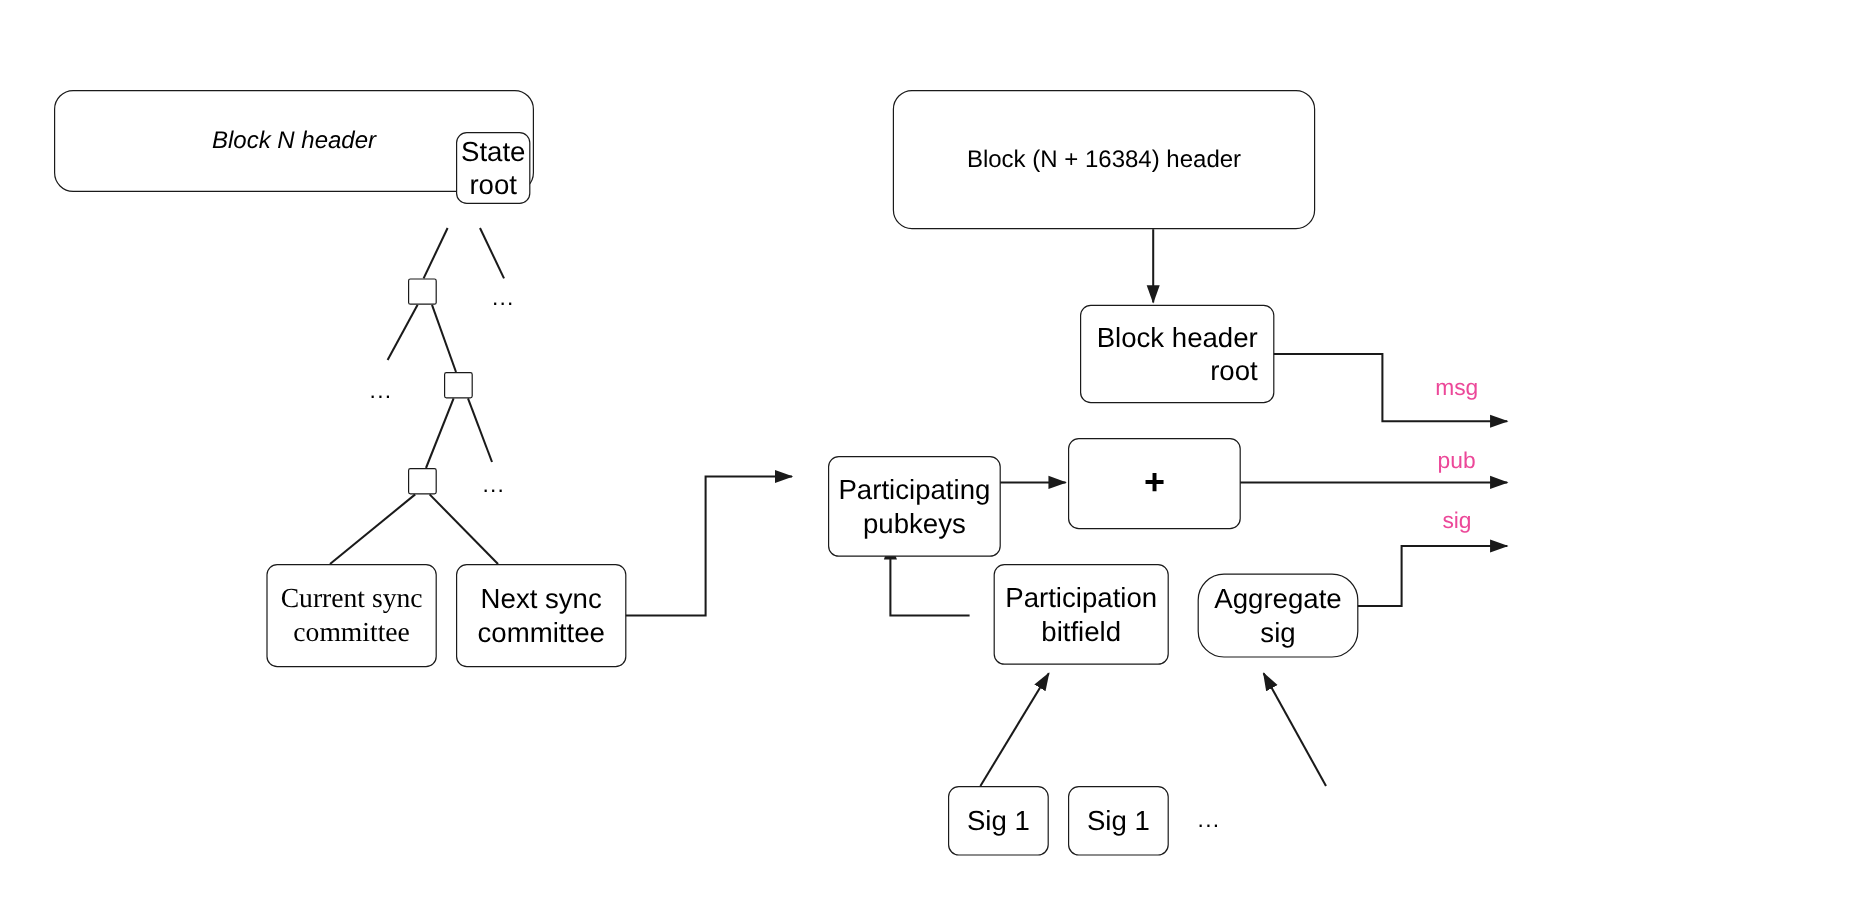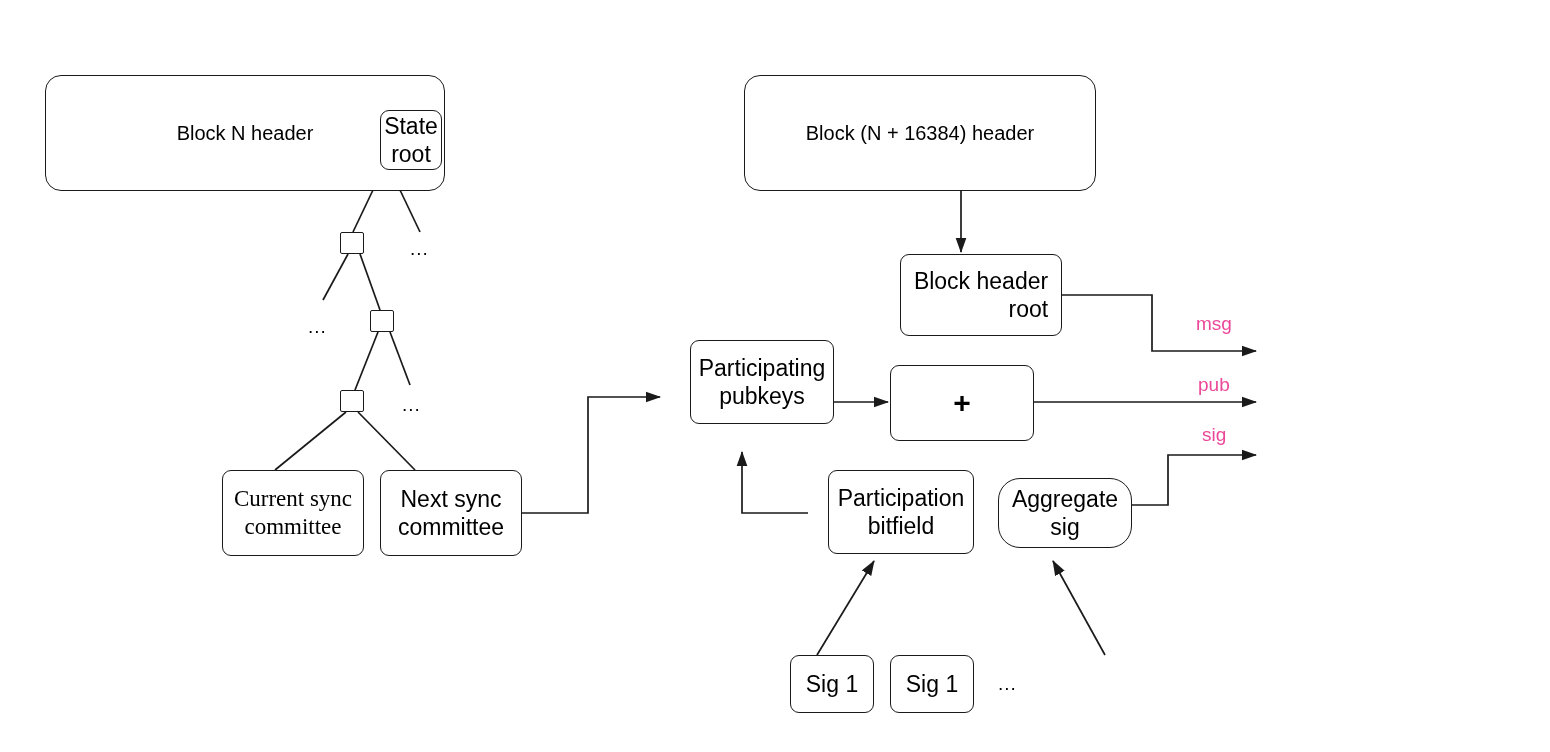--- a/index.html
+++ b/index.html
@@ -106,21 +106,21 @@
       <path d="M808,513 L742,513 L742,452" marker-end="url(#arrow)"></path>
 
       <path d="M1112,505 L1168,505 L1168,455 L1256,455" marker-end="url(#arrow)"></path>
 
       <path d="M817,655 L874,561" marker-end="url(#arrow)"></path>
 
       <path d="M1105,655 L1053,561" marker-end="url(#arrow)"></path>
     </g>
   </svg>
 
-  <div class="node rounded-lg fs-20" style="left:45px; top:75px; width:400px; height:116px;">
+  <div class="node rounded-lg fs-20" style="left:45px; top:75px; width:400px; height:85px;font-style:italic;">
     <span>Block N header</span>
   </div>
 
   <div class="node rounded-sm fs-18" style="left:360px; top:110px; width:62px; height:60px;">
     <span>State
 root</span>
   </div>
 
   <div class="sq-node" style="left:340px; top:232px; width:24px; height:22px;"></div>
   <div class="sq-node" style="left:370px; top:310px; width:24px; height:22px;"></div>
@@ -142,21 +142,21 @@
 
   <div class="node rounded-lg fs-20" style="left:744px; top:75px; width:352px; height:116px;">
     <span>Block (N + 16384) header</span>
   </div>
 
   <div class="node rounded-sm fs-18" style="left:880px; top:254px; width:162px; height:82px;text-align:right;">
     <span>Block header
 root</span>
   </div>
 
-  <div class="node rounded-sm fs-18" style="left:670px; top:340px; width:144px; height:84px;">
+  <div class="node rounded-sm fs-18" style="left:670px; top:380px; width:144px; height:84px;">
     <span>Participating
 pubkeys</span>
   </div>
 
   <div class="node rounded-sm plus" style="left:890px; top:365px; width:144px; height:76px;">
     <span>+</span>
   </div>
 
   <div class="node rounded-sm fs-18" style="left:808px; top:470px; width:146px; height:84px;">
     <span>Participation

